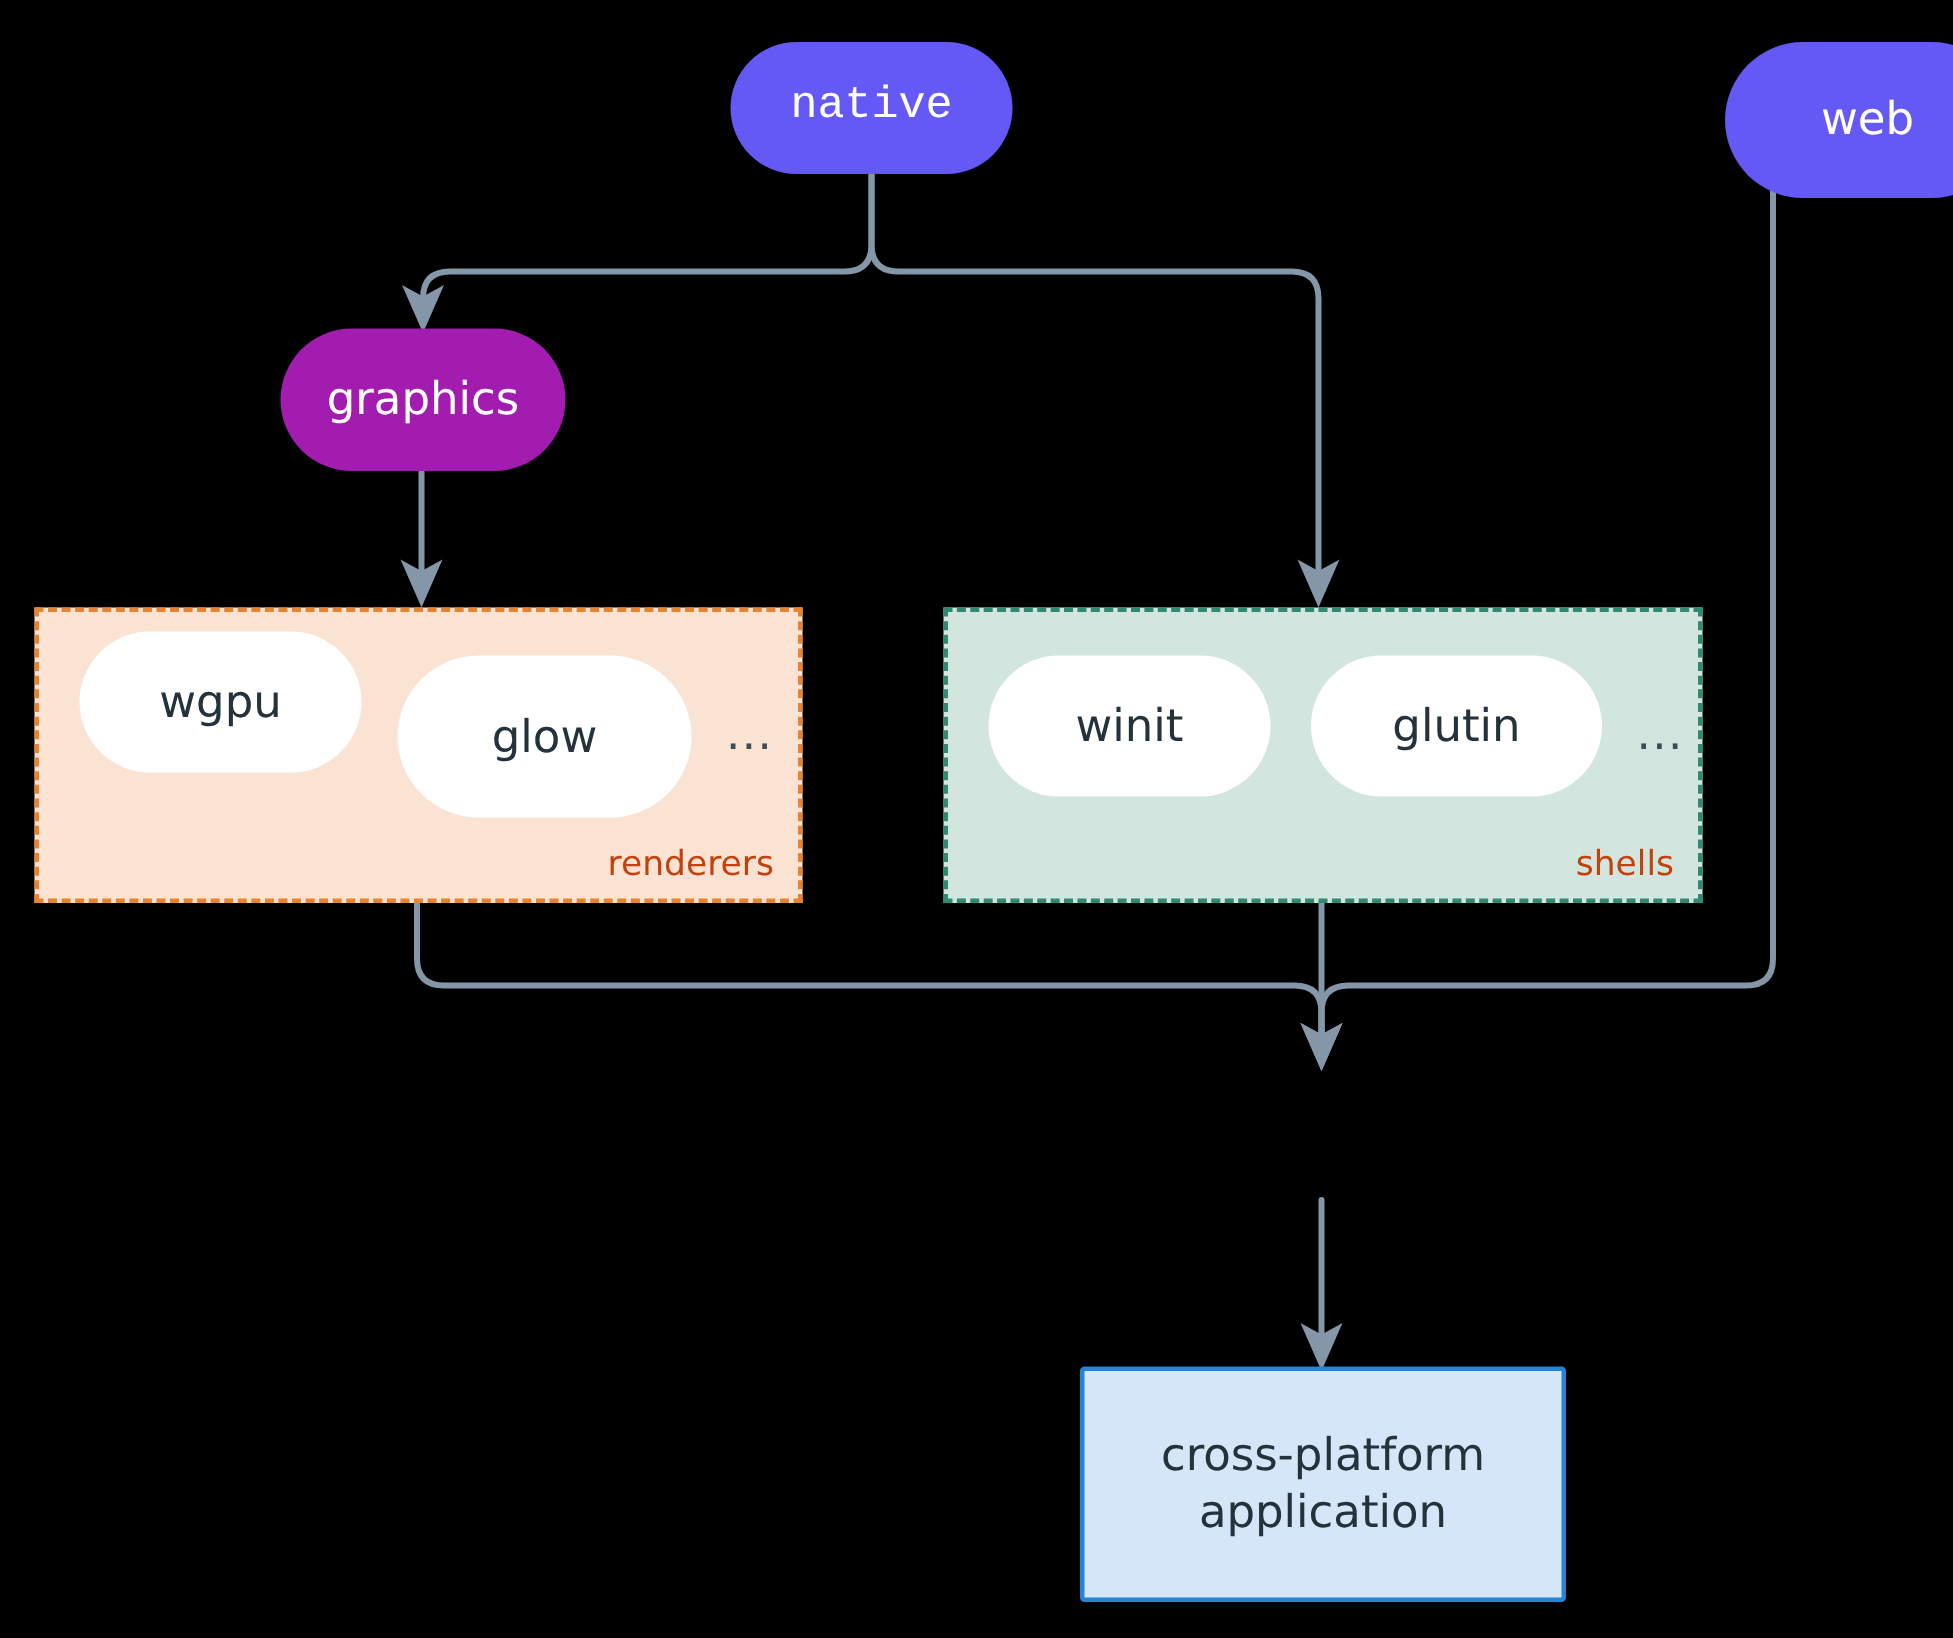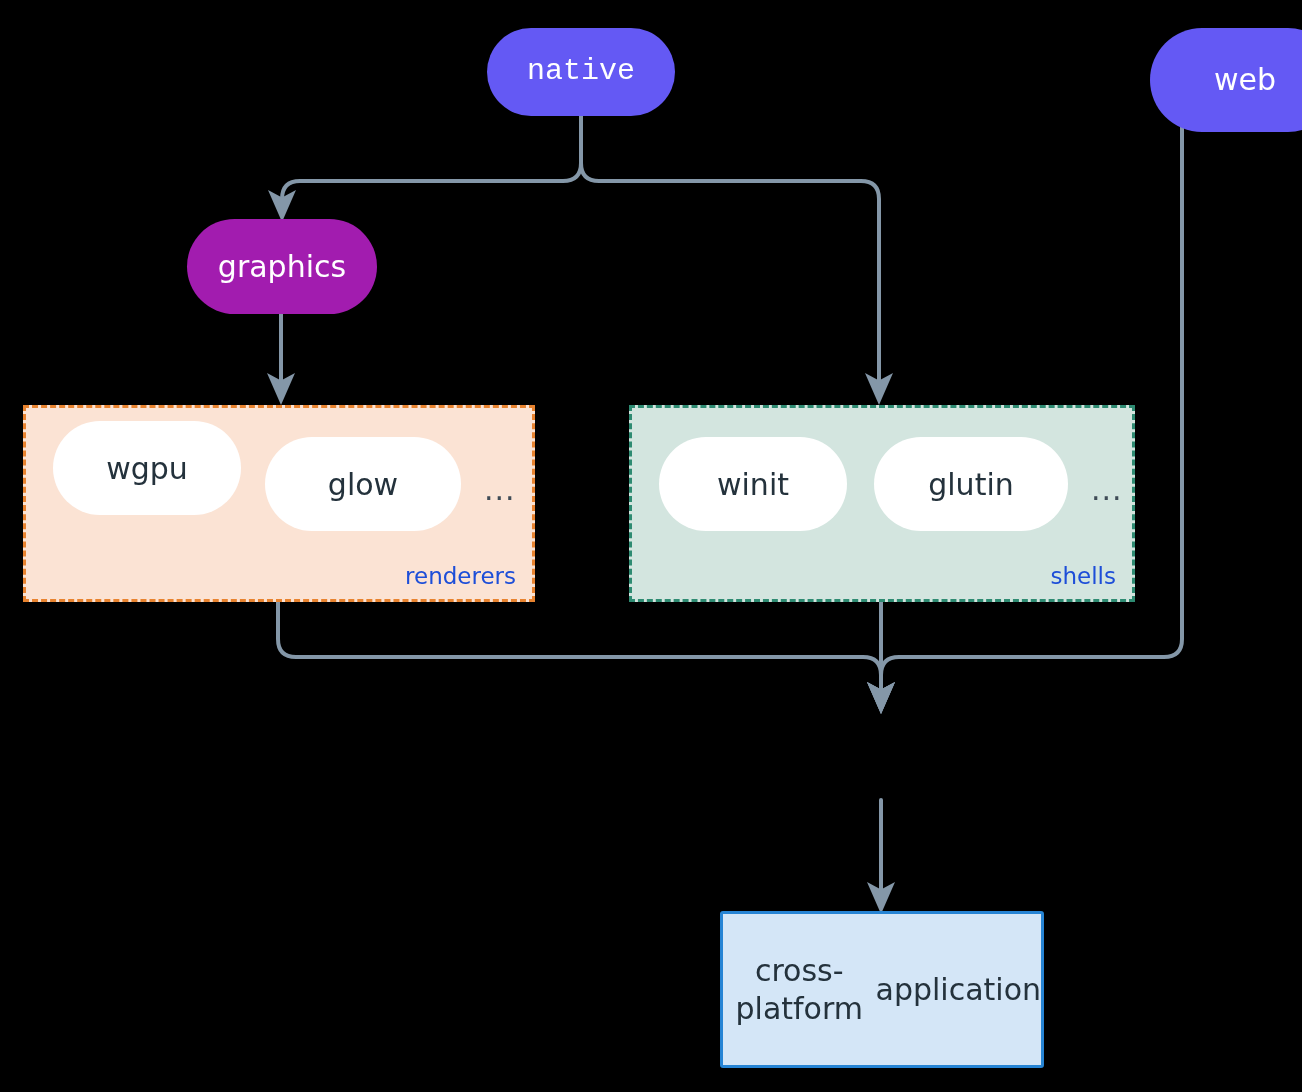--- a/index.html
+++ b/index.html
@@ -41,21 +41,21 @@
     position: absolute;
     box-sizing: border-box;
     border-style: dashed;
     border-width: 3px;
   }
   .group-label {
     position: absolute;
     right: 16px;
     bottom: 10px;
     font-size: 23px;
-    color: #1d4ed8;
+    color: #c2410c;
   }
   .inner-pill {
     position: absolute;
     display: flex;
     align-items: center;
     justify-content: center;
     background: #ffffff;
     border-radius: 999px;
     color: #24323c;
     font-size: 30px;
@@ -67,21 +67,21 @@
     font-size: 30px;
     letter-spacing: 1px;
     line-height: 1;
   }
   .rect-node {
     border-radius: 3px;
     font-size: 30px;
     color: #24323c;
     border-width: 3px;
     border-style: solid;
-    flex-direction: row;
+    flex-direction: column;
   }
   .rect-line { display: block; }
 </style>
 </head>
 <body>
 
 <div id="canvas">
 
   <svg class="edges" viewBox="0 0 1302 1092">
     <defs>
@@ -117,21 +117,21 @@
   </div>
 
   <div class="node pill-node" style="left:187px; top:219px; width:190px; height:95px; background:#a21caf;">
     <span>graphics</span>
   </div>
 
   <div class="group-box" style="left:23px; top:405px; width:512px; height:197px; background:#fbe3d4; border-color:#e8832f;">
     <div class="inner-pill" style="left:27px; top:13px; width:188px; height:94px;">
       <span>wgpu</span>
     </div>
-    <div class="inner-pill" style="left:239px; top:29px; width:196px; height:94px;">
+    <div class="inner-pill" style="left:239px; top:29px; width:196px; height:108px;">
       <span>glow</span>
     </div>
     <div class="ellipsis" style="left:458px; top:67px;">...</div>
     <div class="group-label">renderers</div>
   </div>
 
   <div class="group-box" style="left:629px; top:405px; width:506px; height:197px; background:#d3e5df; border-color:#2e8b72;">
     <div class="inner-pill" style="left:27px; top:29px; width:188px; height:94px;">
       <span>winit</span>
     </div>

